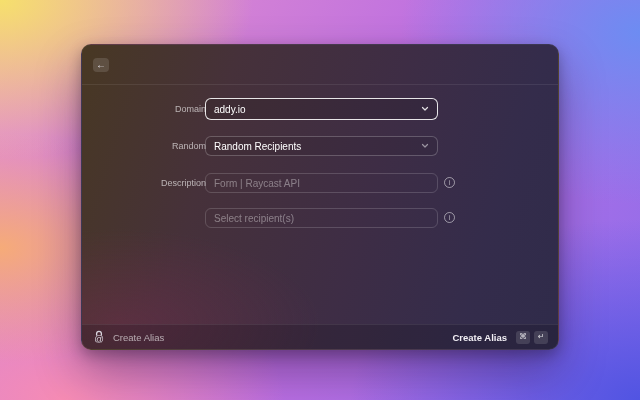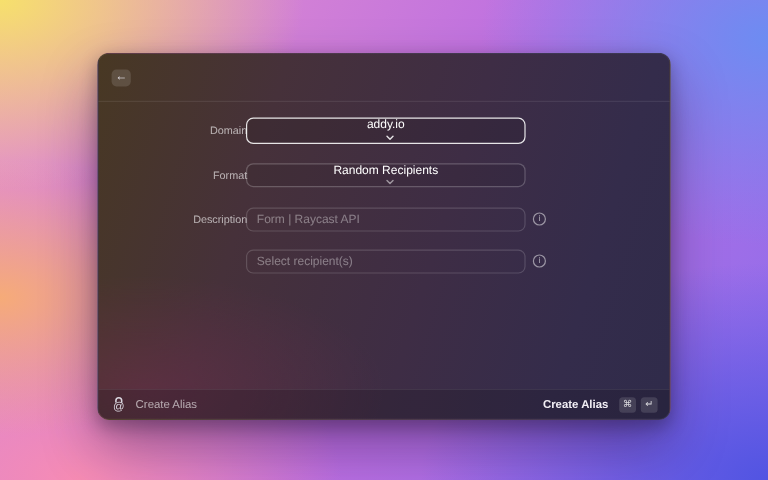--- a/index.html
+++ b/index.html
@@ -37,21 +37,21 @@
 
   .row { position:absolute; left:0; width:100%; height:22px; }
   .row-label {
     position:absolute; left:17px; top:0; width:107px; height:100%;
     text-align:right; font-size:9px; color:rgba(255,255,255,0.62);
     display:flex; align-items:center; justify-content:flex-end;
   }
   .control {
     position:absolute; left:123px; top:0; width:233px; height:100%;
     border-radius:6px; display:flex; align-items:center; padding:0 8px;
-    font-size:10px; color:#ffffff;flex-direction:column;
+    font-size:10px; color:#ffffff;
   }
   .dropdown { border:1px solid rgba(255,255,255,0.22); background:rgba(0,0,0,0.06); justify-content:space-between; }
   .dropdown.focused { border:1px solid rgba(255,255,255,0.88); background:rgba(0,0,0,0.10); }
   .chev { flex:0 0 auto; margin-left:6px; display:block; }
 
   .text-input {
     position:absolute; left:123px; top:0; width:233px; height:100%;
     border-radius:6px; border:1px solid rgba(255,255,255,0.16);
     background:transparent; padding:0 8px; font-size:10px; color:#fff;
     font-family:"Liberation Sans", sans-serif; outline:none;
@@ -99,21 +99,21 @@
     <div class="row-label">Domain</div>
     <div class="control dropdown focused">
       <span>addy.io</span>
       <svg class="chev" width="8" height="8" viewBox="0 0 8 8">
           <polyline points="1.5,2.5 4,5 6.5,2.5" fill="none" stroke="rgba(255,255,255,0.85)" stroke-width="1.2" stroke-linecap="round" stroke-linejoin="round"></polyline>
         </svg>
     </div>
   </div>
 
   <div class="row" style="top:91px; height:20px;">
-    <div class="row-label">Format</div>
+    <div class="row-label">Random</div>
     <div class="control dropdown">
       <span>Random Recipients</span>
       <svg class="chev" width="8" height="8" viewBox="0 0 8 8">
           <polyline points="1.5,2.5 4,5 6.5,2.5" fill="none" stroke="rgba(255,255,255,0.5)" stroke-width="1.2" stroke-linecap="round" stroke-linejoin="round"></polyline>
         </svg>
     </div>
   </div>
 
   <div class="row" style="top:128px; height:20px;">
     <div class="row-label">Description</div>

